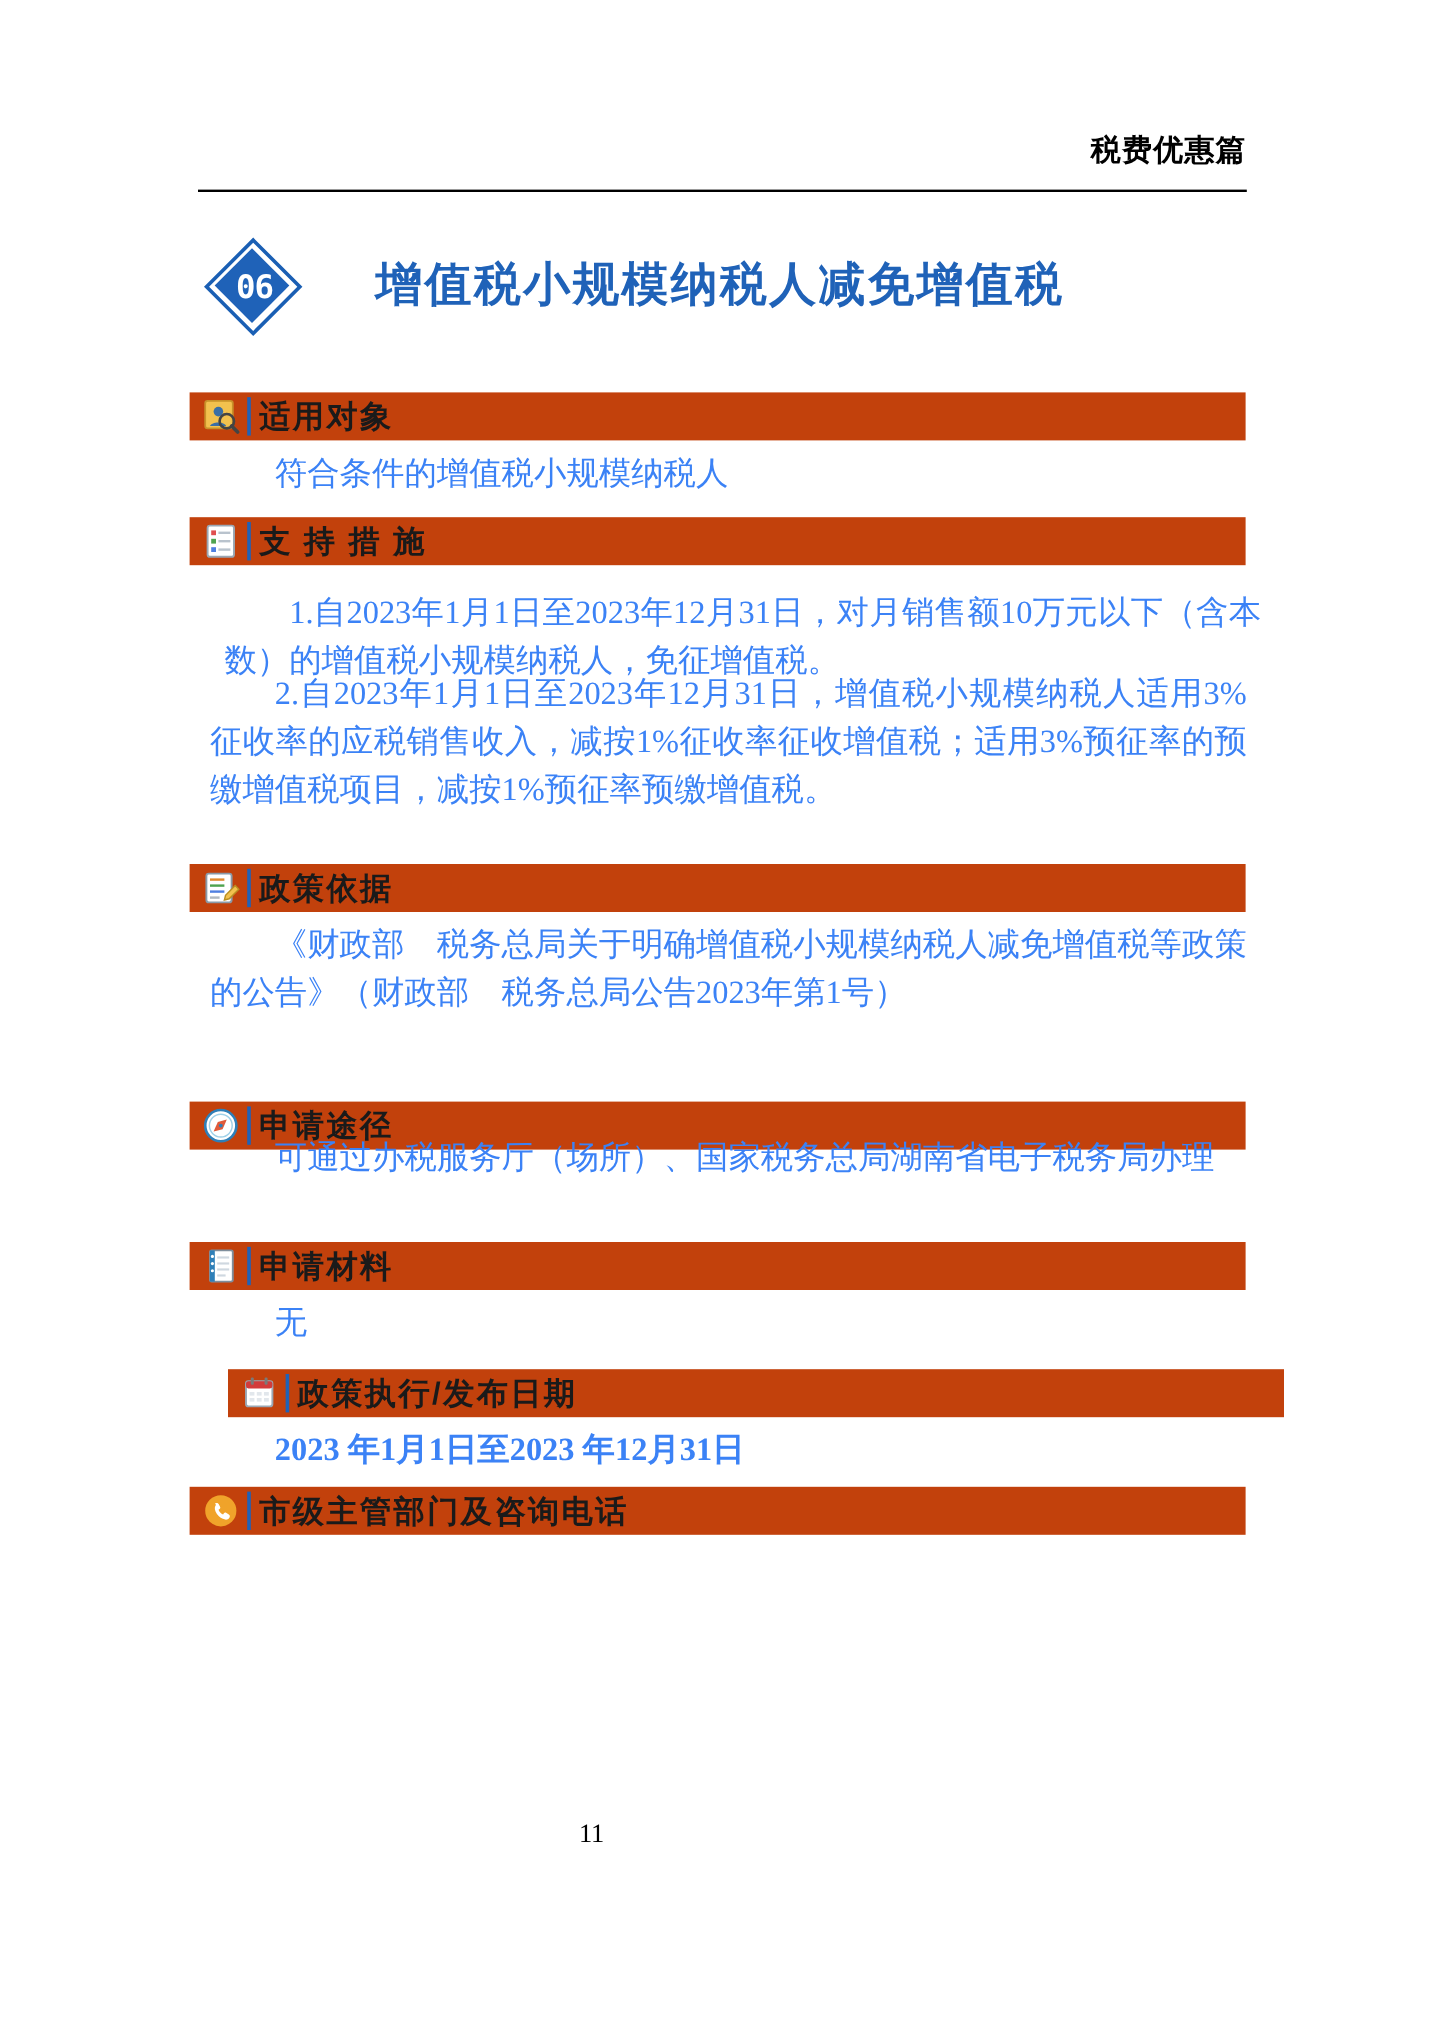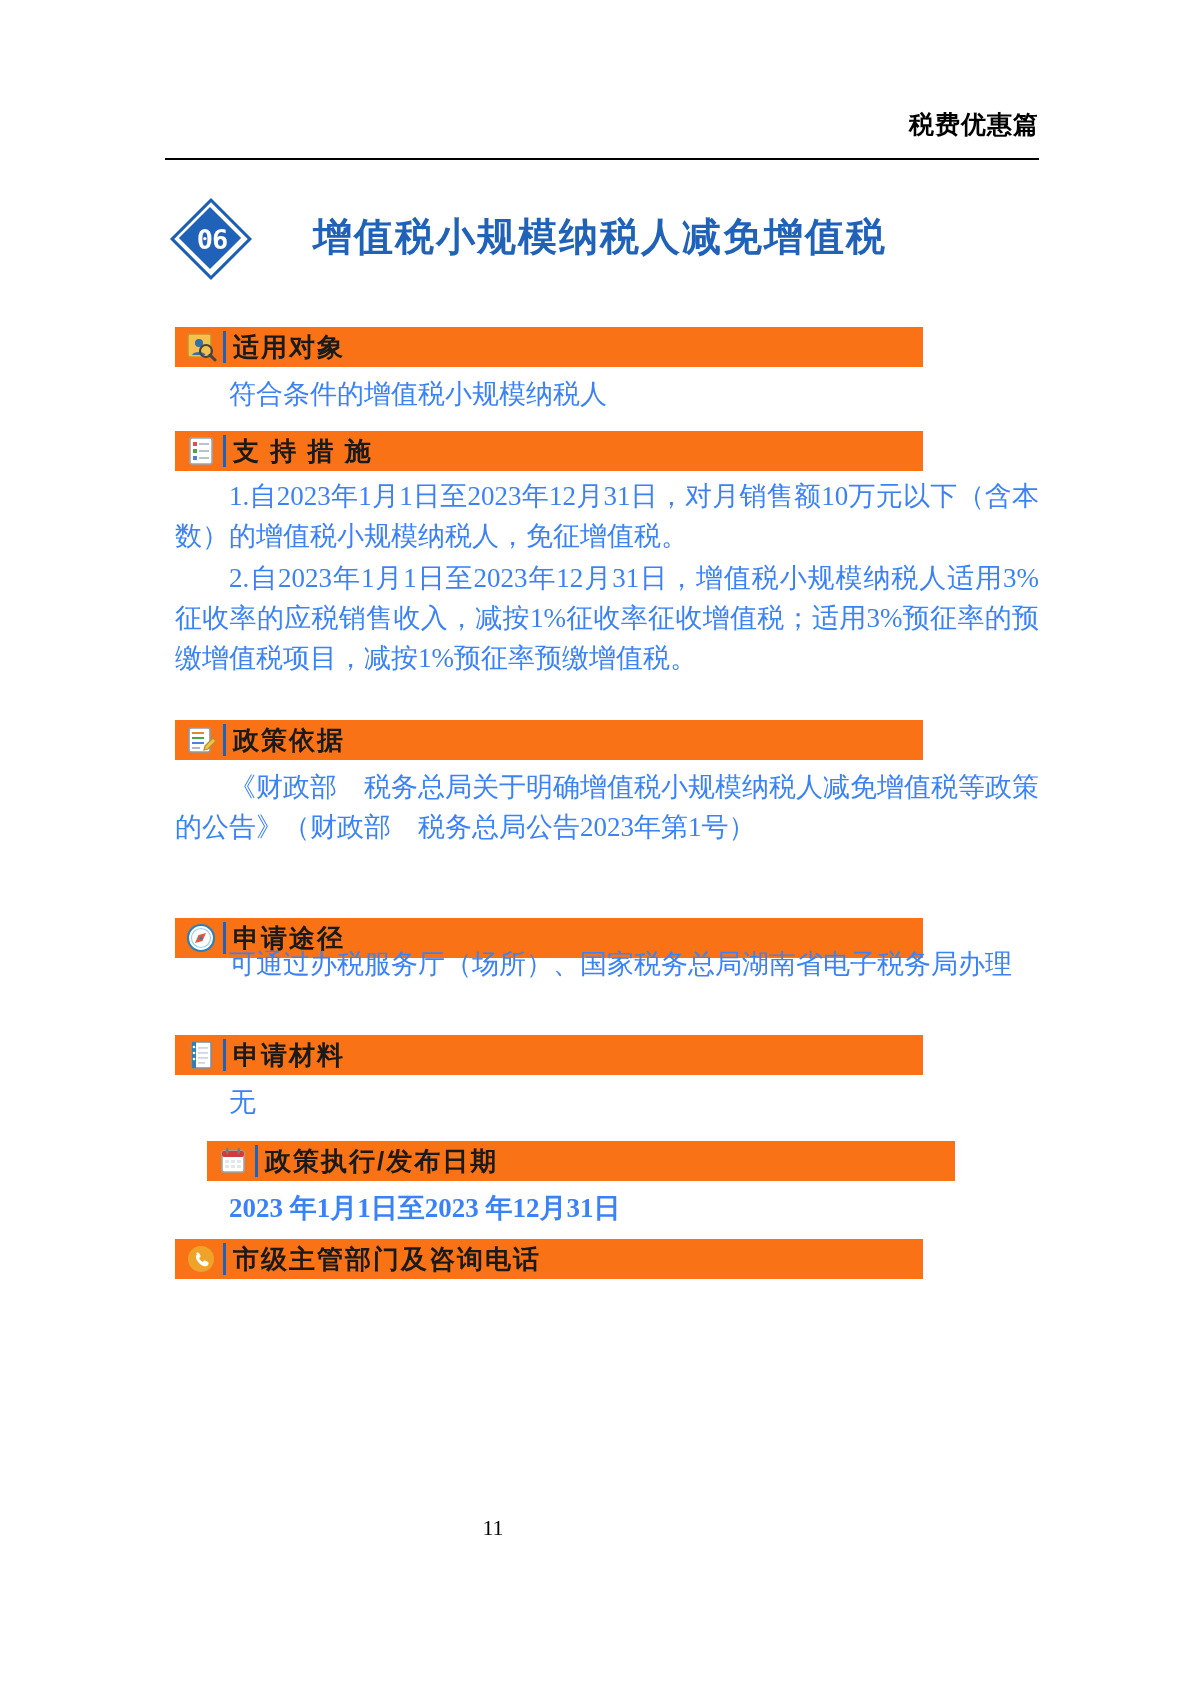--- a/index.html
+++ b/index.html
@@ -103,24 +103,24 @@
     color: #1f62b8;
     letter-spacing: 2px;
     font-family: "Liberation Serif", "DejaVu Serif", serif;
     white-space: nowrap;
     margin-left: 33px;
   }
 
   
   .bar {
     position: absolute;
-    left: 175px;
-    width: 748px;
+    left: 158px;
+    width: 880px;
     height: 40px;
-    background: #f97316;
+    background: #c2410c;
     box-sizing: border-box;
   }
   .bar .bar-icon {
     position: absolute;
     left: 10px;
     top: 4px;
     width: 32px;
     height: 32px;
   }
   .bar .bar-sep {
@@ -214,21 +214,21 @@
         <rect x="8" y="14" width="4" height="4" fill="#4fa34f"></rect>
         <rect x="8" y="21" width="4" height="4" fill="#4f7fe0"></rect>
         <rect x="14" y="8" width="10" height="2" fill="#b9c3cd"></rect>
         <rect x="14" y="15" width="10" height="2" fill="#b9c3cd"></rect>
         <rect x="14" y="22" width="10" height="2" fill="#b9c3cd"></rect>
       </svg>
     </span>
     <span class="bar-sep"></span>
     <span class="bar-label">支 持 措 施</span>
   </div>
-  <div class="para indent" style="top:476px; width:864px;">1.自2023年1月1日至2023年12月31日，对月销售额10万元以下（含本数）的增值税小规模纳税人，免征增值税。</div>
+  <div class="para indent" style="top:490px; width:864px;margin-left:12px;">1.自2023年1月1日至2023年12月31日，对月销售额10万元以下（含本数）的增值税小规模纳税人，免征增值税。</div>
   <div class="para indent" style="top:558px; width:864px;">2.自2023年1月1日至2023年12月31日，增值税小规模纳税人适用3%征收率的应税销售收入，减按1%征收率征收增值税；适用3%预征率的预缴增值税项目，减按1%预征率预缴增值税。</div>
 
   <div class="bar" style="top:720px;">
     <span class="bar-icon">
       <svg class="ico" viewBox="0 0 32 32">
         <rect x="4" y="4" width="21" height="24" rx="2" fill="#ffffff" stroke="#8a9aa8" stroke-width="1.6"></rect>
         <rect x="7" y="8" width="12" height="2" fill="#e08a2e"></rect>
         <rect x="7" y="13" width="12" height="2" fill="#4fa34f"></rect>
         <rect x="7" y="18" width="12" height="2" fill="#4f7fe0"></rect>
         <rect x="7" y="23" width="8" height="2" fill="#b0b8c0"></rect>

